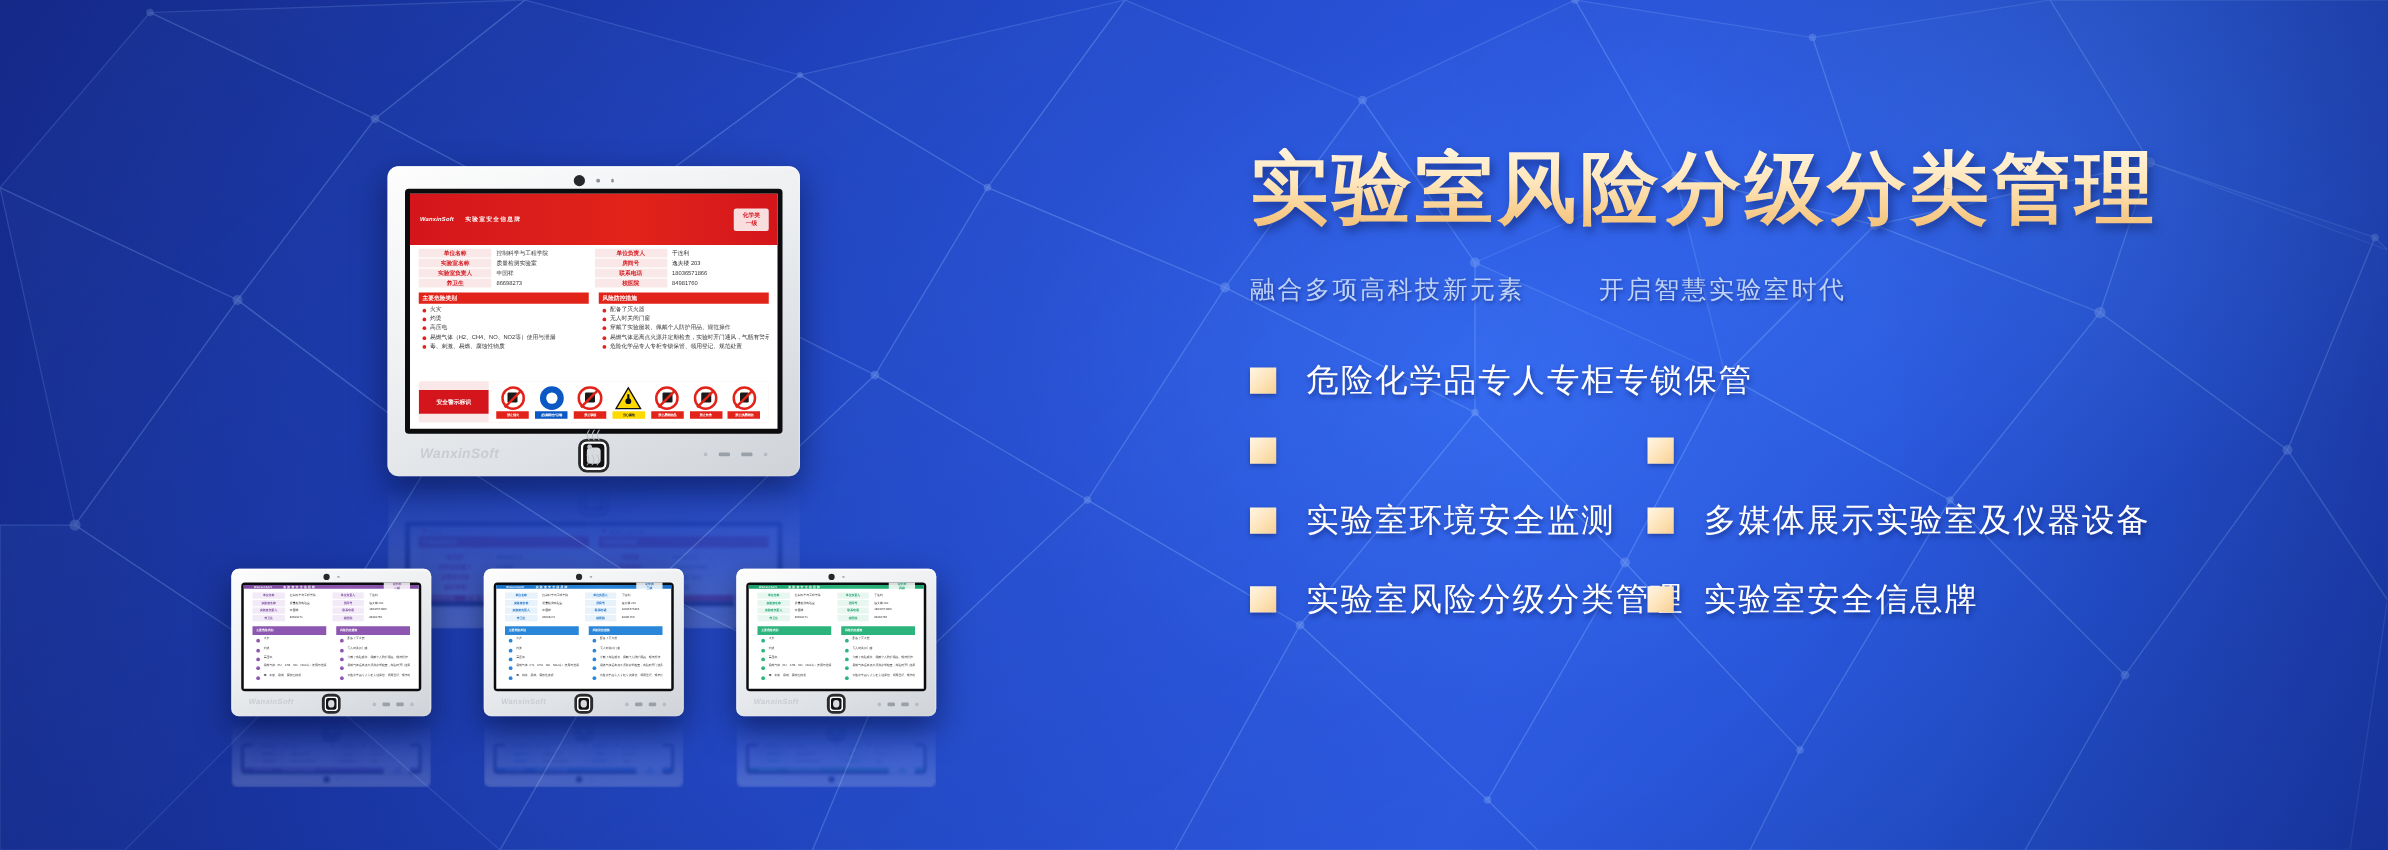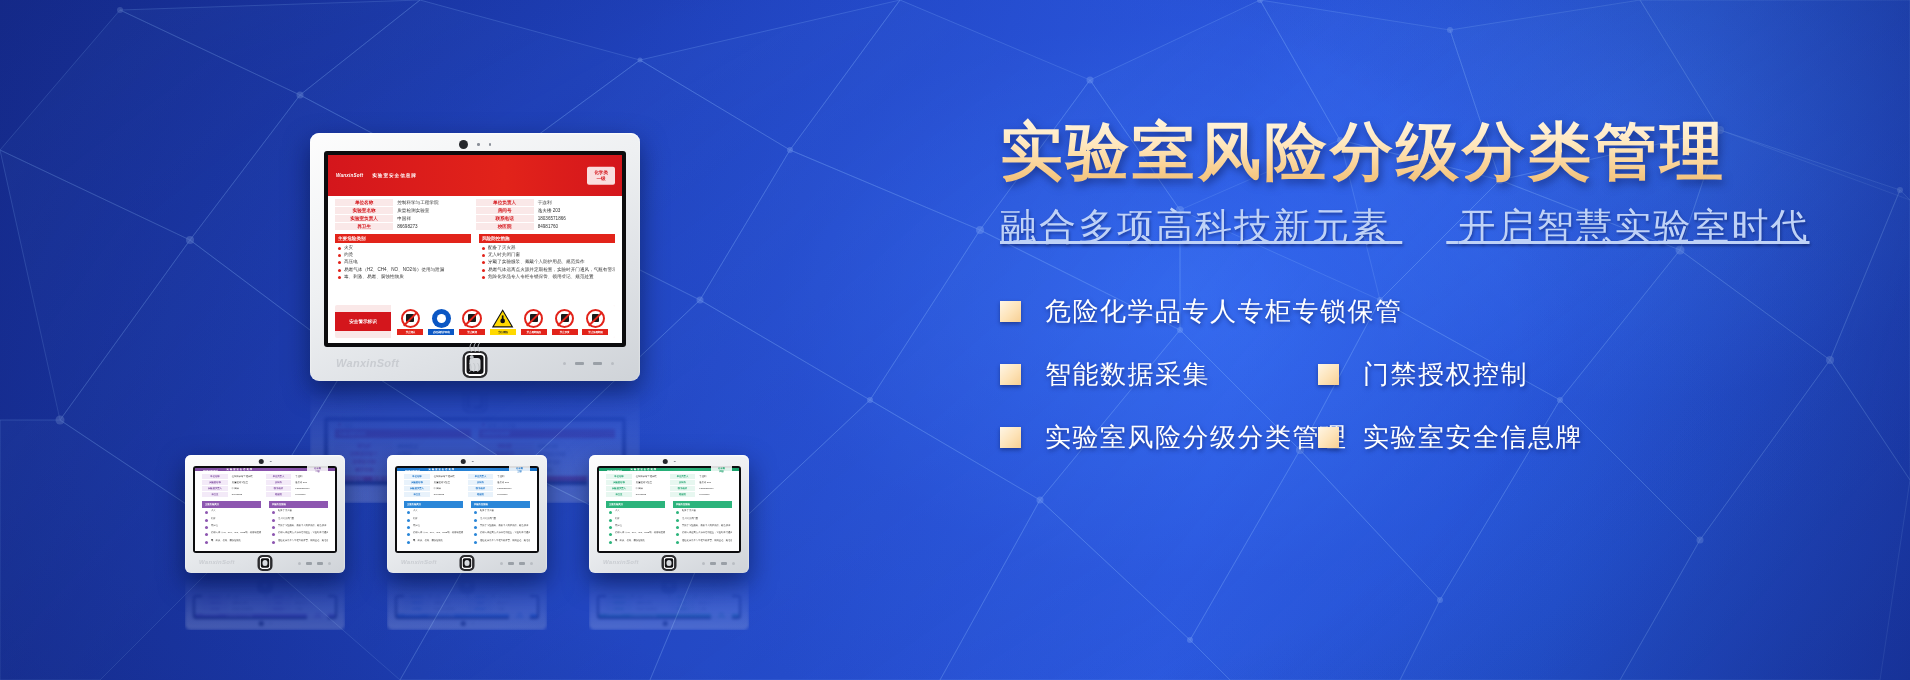--- a/index.html
+++ b/index.html
@@ -44,27 +44,26 @@
     line-height: 1.05;
     background: linear-gradient(180deg, #fff4dd 0%, #ffe7bd 40%, #f9d296 72%, #f2bf76 100%);
     -webkit-background-clip: text;
     background-clip: text;
     color: transparent;
     -webkit-text-fill-color: transparent;
     filter: drop-shadow(2px 4px 4px rgba(10,25,90,0.55));
     white-space: nowrap;
   }
   .subhead {
-    margin-top: 18px;
-    font-size: 37px;
+    margin-top: 34px;
+    font-size: 20px;
     letter-spacing: 2px;
     color: #bfd2f7;
     text-shadow: 1px 2px 3px rgba(10,25,90,0.5);
     white-space: nowrap;
-    text-decoration: underline;
   }
   .subhead .gap { display:inline-block; width: 44px; }
 
   .features { margin-top: 42px; }
   .frow { display: flex; align-items: center; margin-bottom: 28px; }
   .fitem { display: flex; align-items: center; }
   .fitem.col1 { width: 318px; flex: none; }
   .bullet {
     width: 21px; height: 21px; flex: none;
     background: linear-gradient(135deg, #fff6e6 0%, #fde3b8 55%, #f7cf93 100%);
@@ -1118,25 +1117,33 @@
     <div class="features">
       <div class="frow">
         <div class="fitem col1" style="width:auto;">
           <span class="bullet"></span>
           <span class="flabel">危险化学品专人专柜专锁保管</span>
         </div>
       </div>
       <div class="frow">
         <div class="fitem col1">
           <span class="bullet"></span>
-          <span class="flabel">智能数据采集</span>
         </div>
         <div class="fitem">
           <span class="bullet"></span>
-          <span class="flabel">门禁授权控制</span>
+        </div>
+      </div>
+      <div class="frow">
+        <div class="fitem col1">
+          <span class="bullet"></span>
+          <span class="flabel">实验室环境安全监测</span>
+        </div>
+        <div class="fitem">
+          <span class="bullet"></span>
+          <span class="flabel">多媒体展示实验室及仪器设备</span>
         </div>
       </div>
       <div class="frow">
         <div class="fitem col1">
           <span class="bullet"></span>
           <span class="flabel">实验室风险分级分类管理</span>
         </div>
         <div class="fitem">
           <span class="bullet"></span>
           <span class="flabel">实验室安全信息牌</span>

